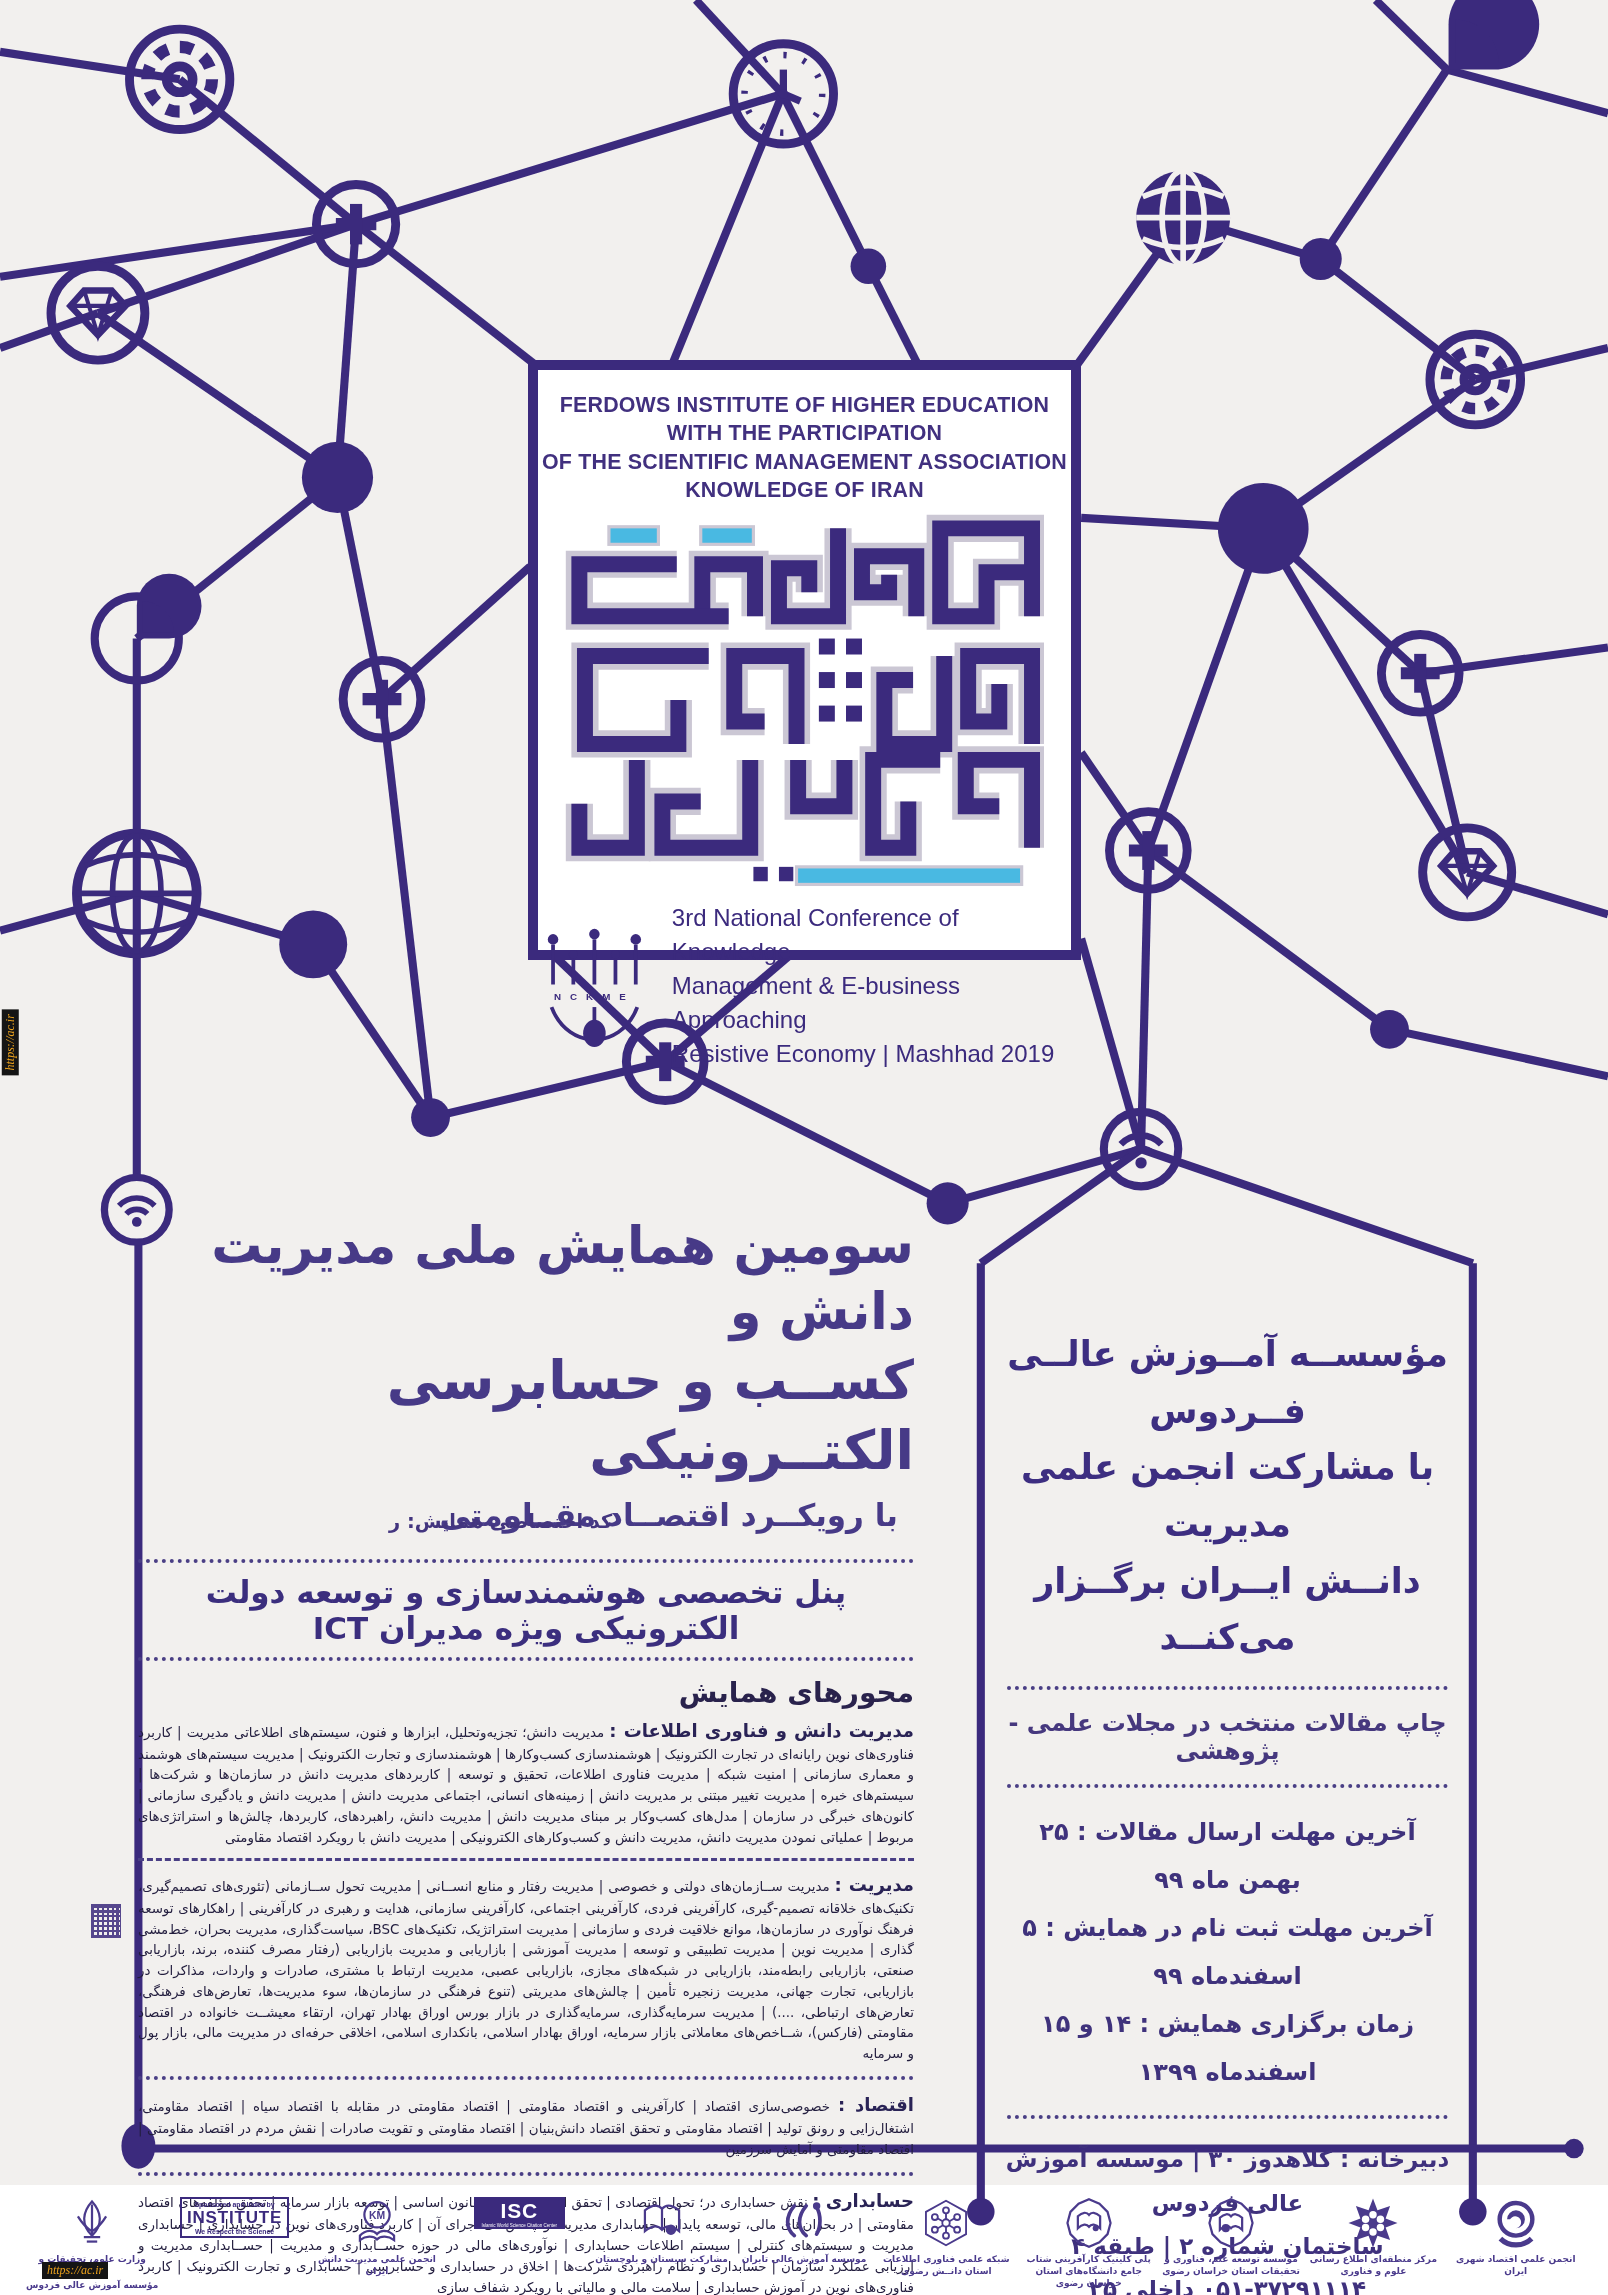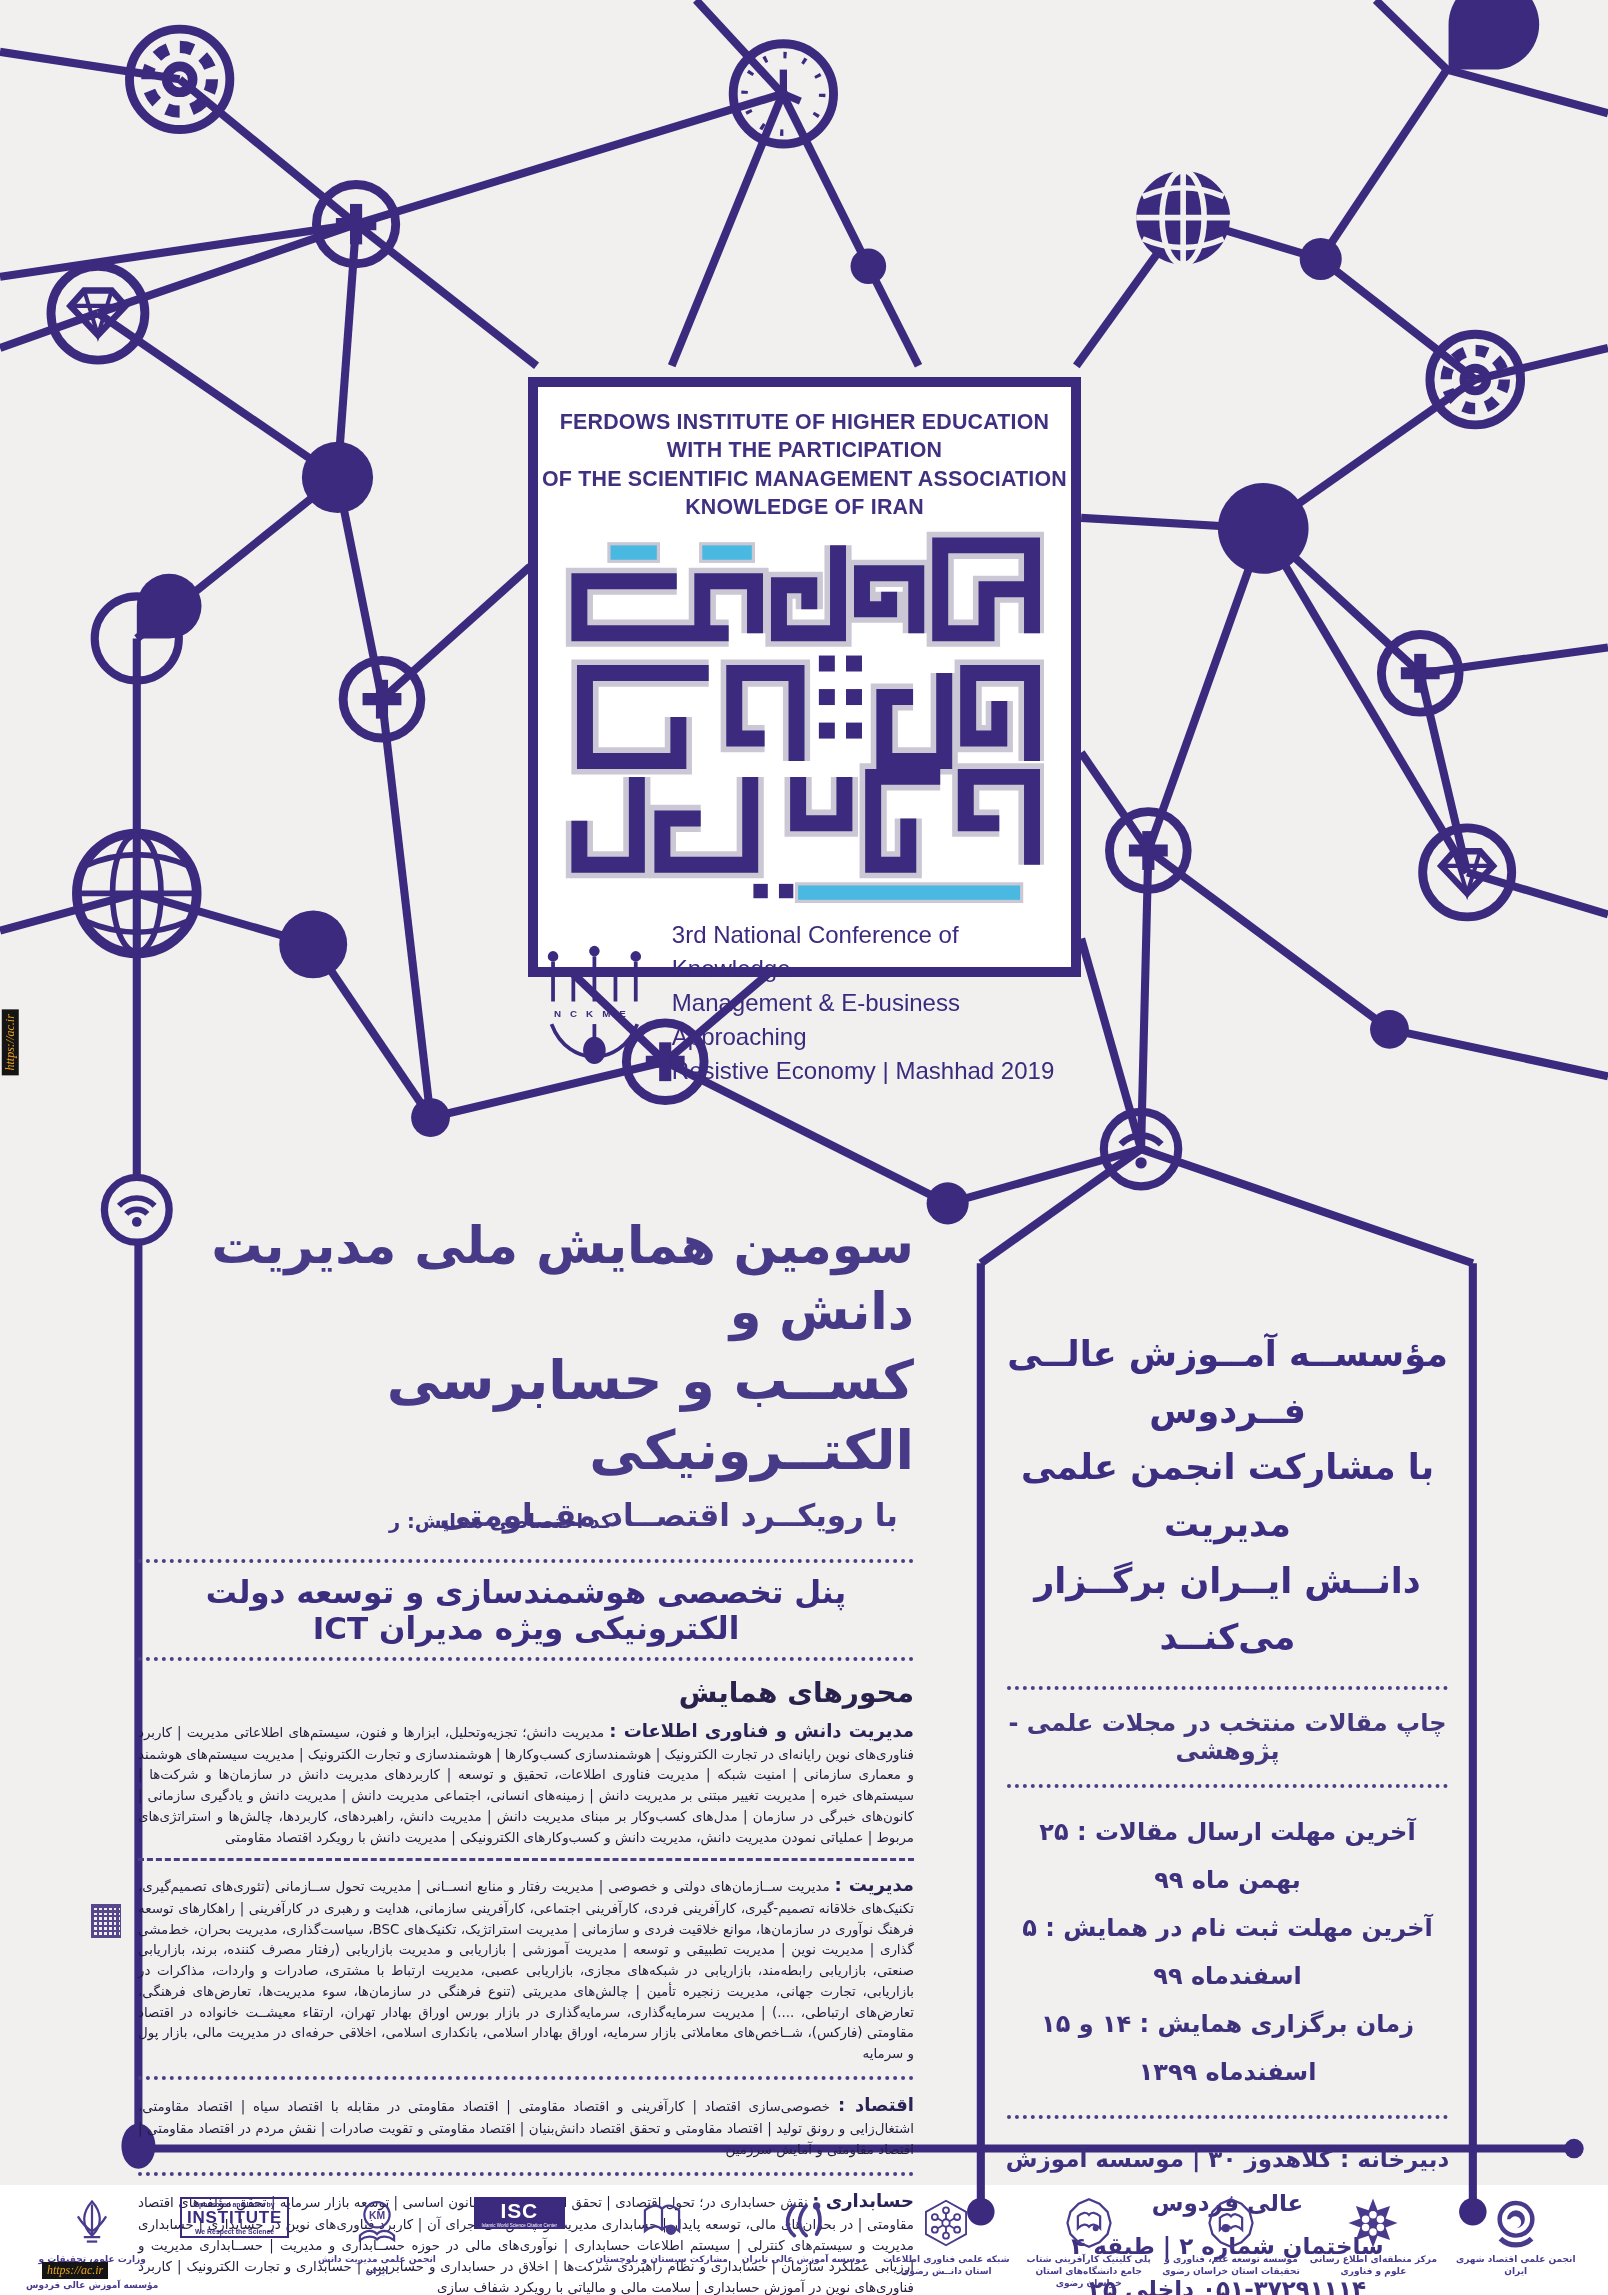--- a/index.html
+++ b/index.html
@@ -5,21 +5,21 @@
   html,body{margin:0;padding:0;}
   body{width:1608px;height:2295px;position:relative;background:#f2f0ee;font-family:"DejaVu Sans",sans-serif;overflow:hidden;}
   
   #net{position:absolute;left:0;top:0;z-index:2;pointer-events:none;}
   #net line.e{stroke:#3b2a7d;stroke-width:10;}
   .icf{fill:#f2f0ee;}
   .pst{stroke:#3b2a7d;fill:none;}
   .pfill{fill:#3b2a7d;}
   
   .whitebox{position:absolute;left:528px;top:360px;width:533px;height:580px;background:#ffffff;
-    border:10.5px solid #3b2a7d;z-index:3;text-align:center;margin-top:17px;}
+    border:10.5px solid #3b2a7d;z-index:3;text-align:center;}
   .orglines{margin-top:21px;font-family:"Liberation Sans",sans-serif;font-weight:bold;
     font-size:21.4px;line-height:1.32;color:#41307f;letter-spacing:0.2px;}
   .kufic{margin-top:8px;}
   .confrow{display:flex;align-items:center;justify-content:center;gap:21px;margin-top:1.6px;}
   .conftitle{text-align:left;font-family:"Liberation Sans",sans-serif;font-size:24px;
     line-height:1.42;color:#3b2a7d;font-weight:500;}
   
   .leftcol{position:absolute;left:138px;top:1213px;width:776px;direction:rtl;z-index:3;}
   .t1{font-size:51px;font-weight:bold;color:#473a87;text-align:right;line-height:1.3;}
   .t2{font-size:54px;letter-spacing:0.8px;}

